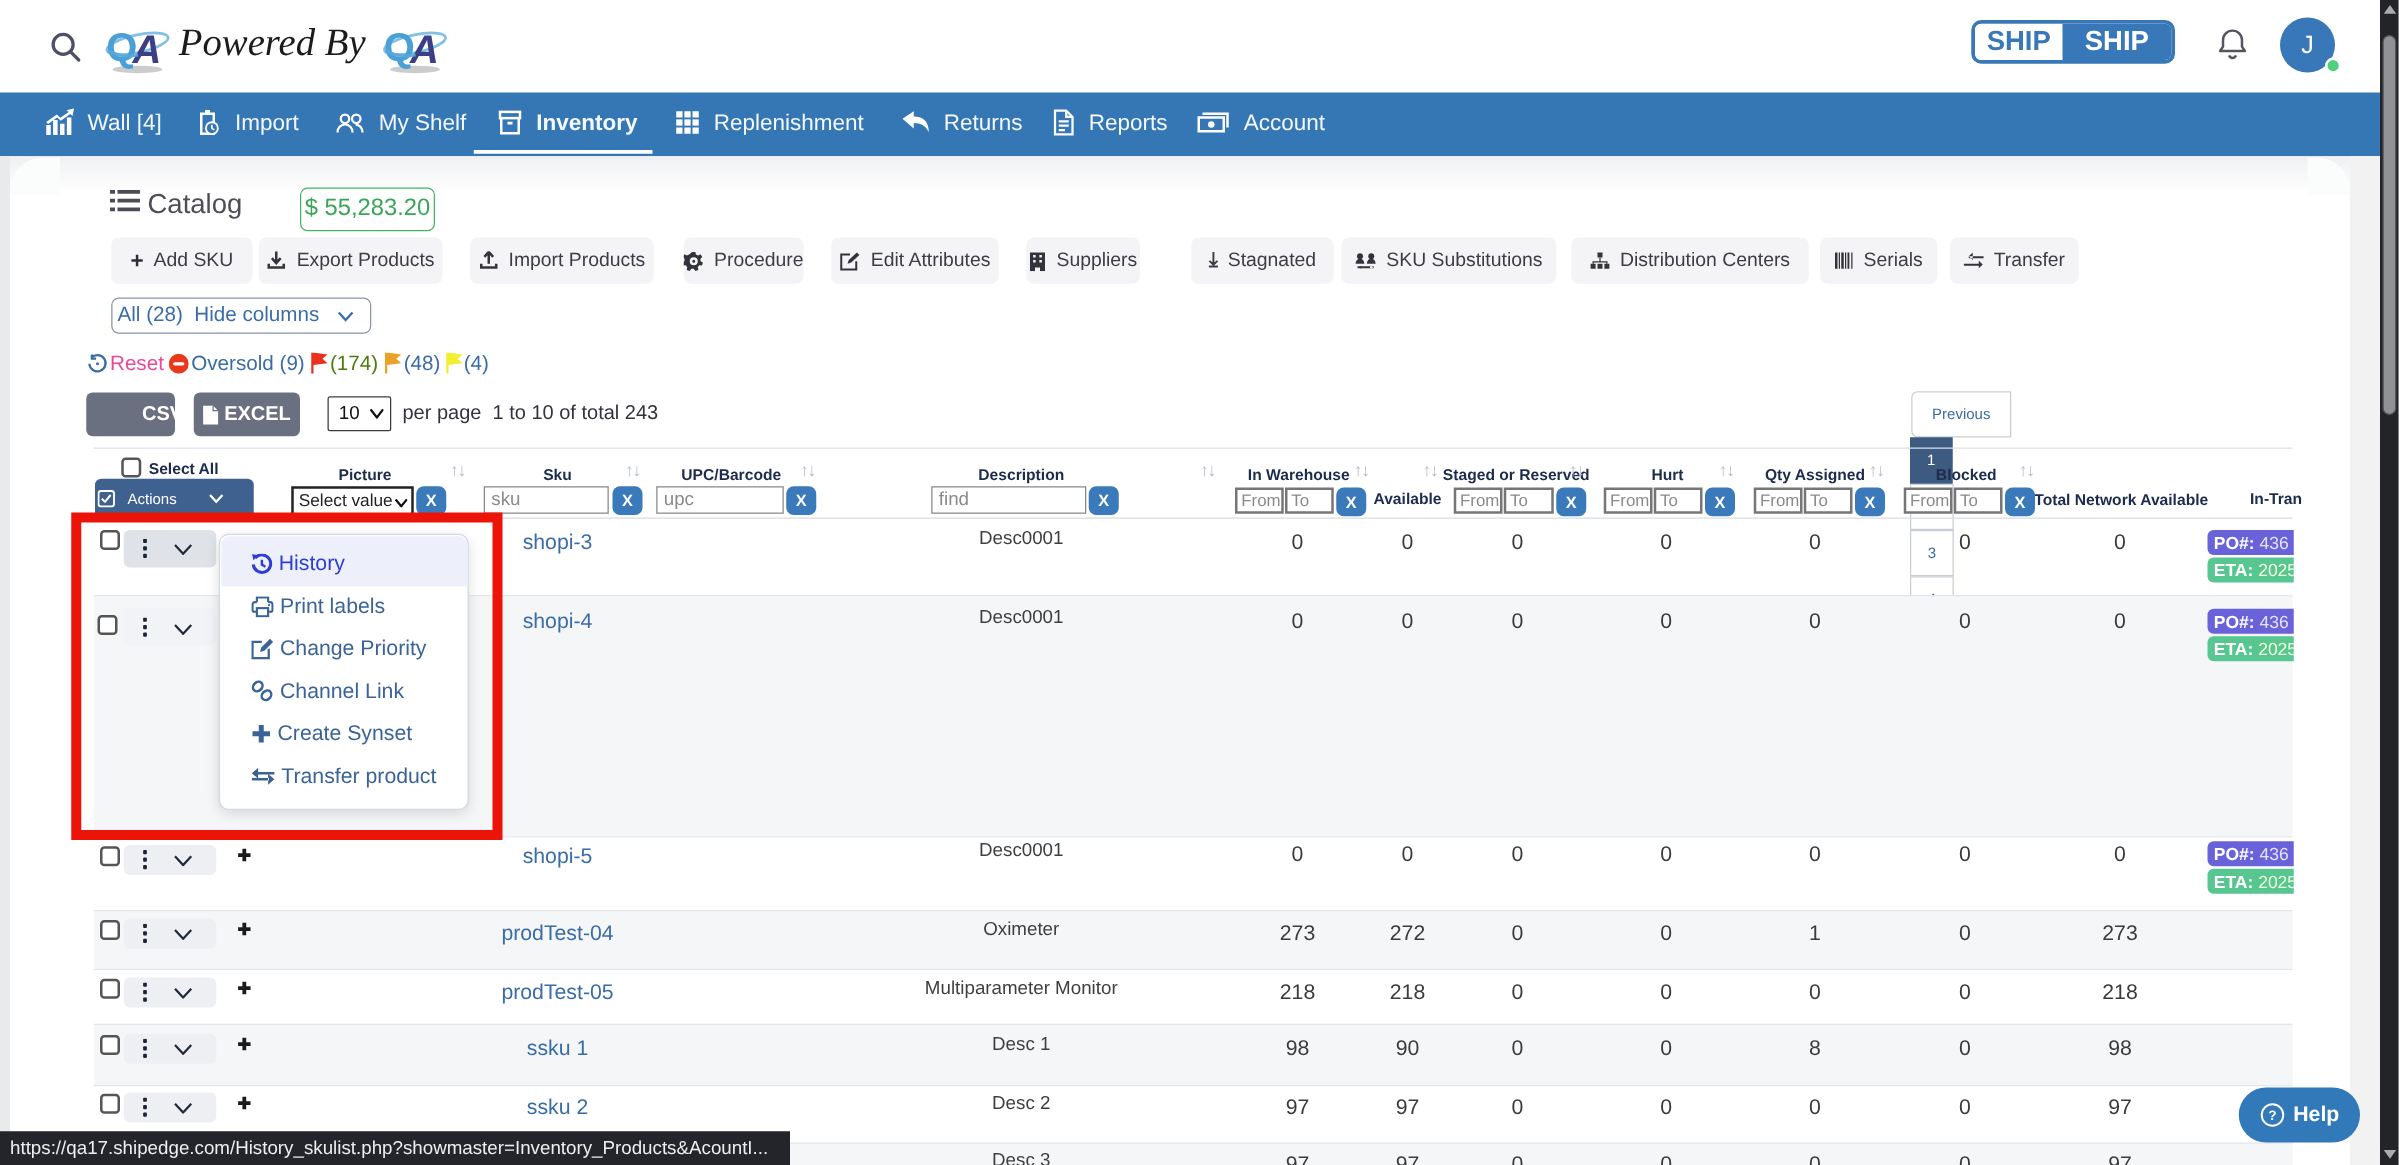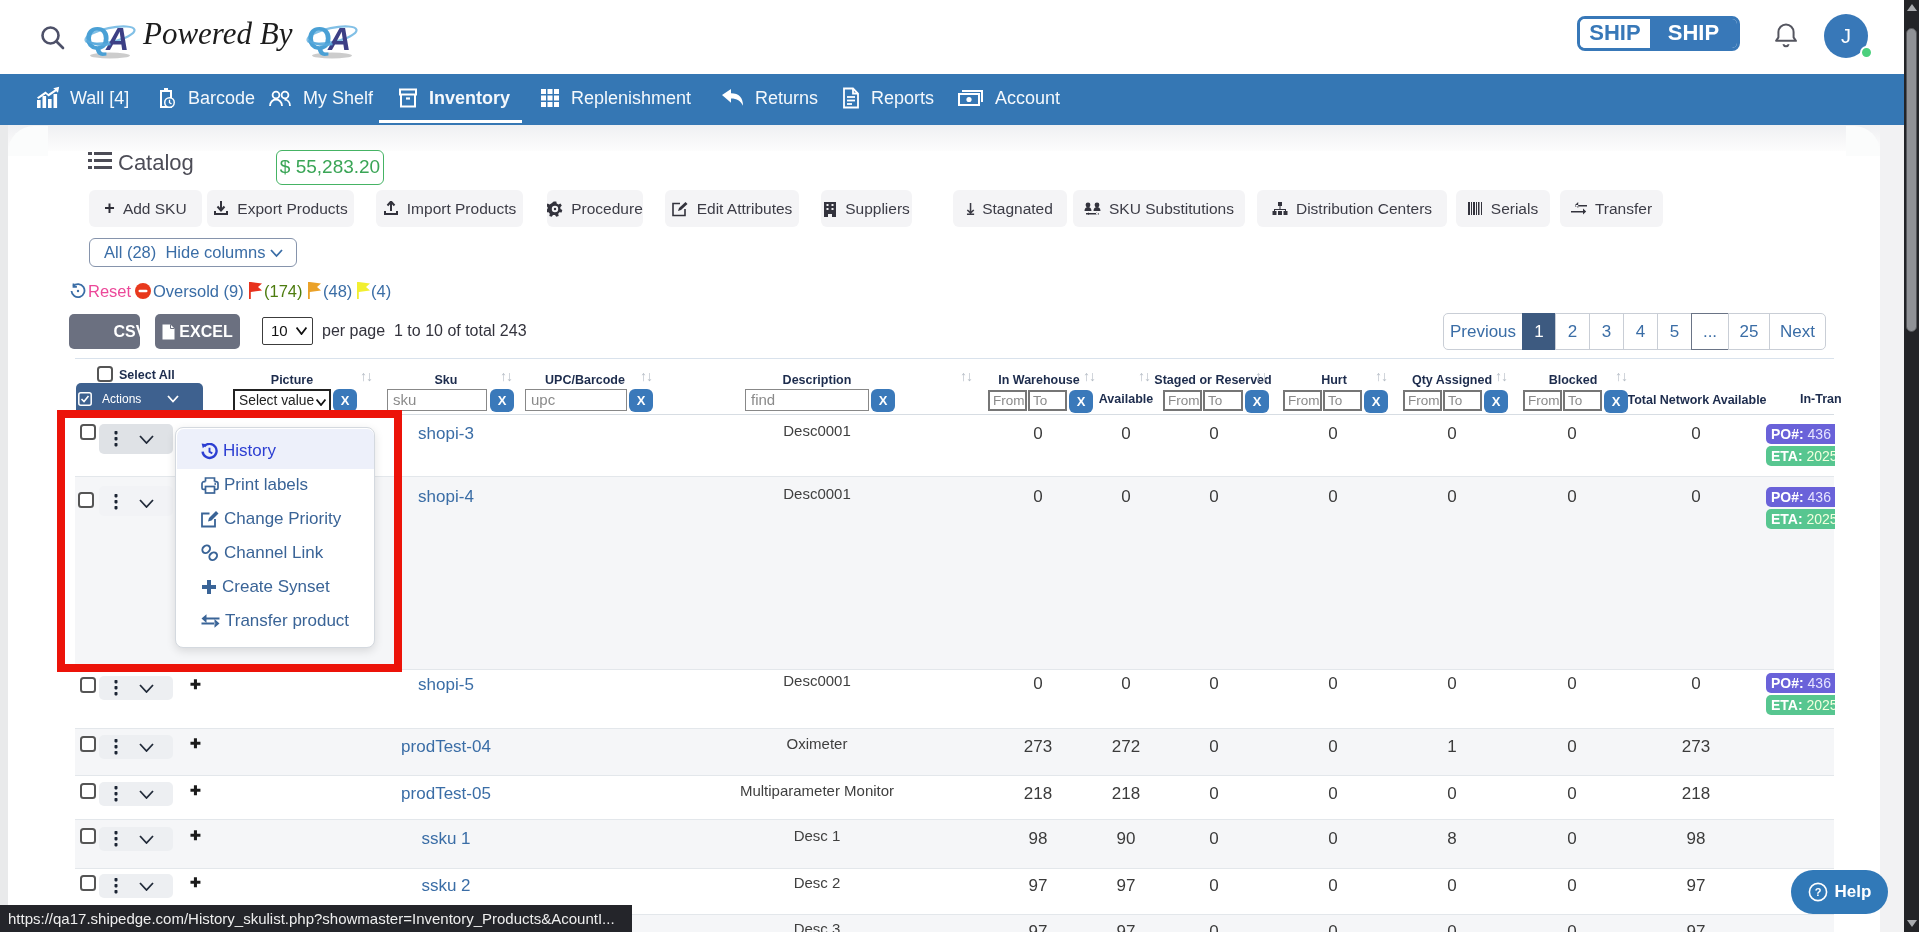--- a/index.html
+++ b/index.html
@@ -88,21 +88,21 @@
   </div>
   <div class="navitem" style="left:155px;">
     <svg width="24" height="24" viewBox="0 0 24 24">
         <g fill="#fff">
           <path d="M5 4 h4 v-2 h4 v2 h4 v18 h-12z M7 6 v14 h8 v-14z" fill-rule="evenodd"></path>
           <circle cx="14.5" cy="16.5" r="5.5" fill="#fff"></circle>
           <circle cx="14.5" cy="16.5" r="4" fill="#3577b4"></circle>
           <path d="M14.5 13.8 v2.9 l2 1.2" stroke="#fff" stroke-width="1.3" fill="none"></path>
         </g>
       </svg>
-    <span>Barcode</span>
+    <span>Import</span>
   </div>
   <div class="navitem" style="left:266px;">
     <svg width="28" height="24" viewBox="0 0 28 24">
         <g fill="none" stroke="#fff" stroke-width="1.8">
           <circle cx="10" cy="9" r="3.4"></circle>
           <path d="M4 20 c0-4 3-6.5 6-6.5 s6 2.5 6 6.5"></path>
           <circle cx="19" cy="9" r="3.4"></circle>
           <path d="M18.5 13.6 c3 0 5.5 2.5 5.5 6.4"></path>
         </g>
       </svg>
@@ -173,21 +173,21 @@
   <g fill="#4c4c56">
       <rect x="0" y="1" width="4" height="3"></rect>
       <rect x="6" y="1" width="18" height="3"></rect>
       <rect x="0" y="8" width="4" height="3"></rect>
       <rect x="6" y="8" width="18" height="3"></rect>
       <rect x="0" y="15" width="4" height="3"></rect>
       <rect x="6" y="15" width="18" height="3"></rect>
     </g>
 </svg>
 <div class="abs" style="left:118px; top:150px; font-size:22px; color:#4d4d57;">Catalog</div>
-<div class="abs" style="left:240px; top:150px; width:108px; height:35px; border:1.5px solid #45b364; border-radius:6px; color:#3aa556; font-size:19px; text-align:center; line-height:32px;margin-left:36px;">$ 55,283.20</div>
+<div class="abs" style="left:240px; top:150px; width:108px; height:35px; border:1.5px solid #45b364; border-radius:6px; color:#3aa556; font-size:19px; text-align:center; line-height:32px;">$ 55,283.20</div>
 
 <div class="gbtn" style="left:89px; width:113px;"><span style="font-weight:bold; font-size:18px; color:#2e2e38;">+</span>Add SKU</div>
 <div class="gbtn" style="left:207px; width:147px;"><svg width="16" height="16" viewBox="0 0 16 16">
       <g fill="#33333d">
         <path d="M8 0 v8 M4.5 5.5 L8 9.5 l3.5-4" stroke="#33333d" stroke-width="2" fill="none"></path>
         <path d="M1 10 v4 h14 v-4 h-2 v2 H3 v-2z"></path>
       </g>
     </svg>Export Products</div>
 <div class="gbtn" style="left:376px; width:147px;"><svg width="16" height="16" viewBox="0 0 16 16">
       <g fill="#33333d">
@@ -235,21 +235,21 @@
         <rect x="13" y="1" width="1" height="13"></rect>
       </g>
     </svg>Serials</div>
 <div class="gbtn" style="left:1560px; width:103px;"><svg width="16" height="14" viewBox="0 0 16 14">
       <g fill="#33333d">
         <path d="M16 4 H4 v1.6 h12z M4 4 l3.2 -3 v6z" transform="translate(0,-1)"></path>
         <path d="M0 10 h12 v1.6 H0z M12 13.5 l3.2-3 -3.2-3z" transform="translate(0,-1)"></path>
       </g>
     </svg>Transfer</div>
 
-<div class="abs" style="left:89px; top:238px; width:208px; height:29px; border:1px solid #8694ac; border-radius:6px; color:#3a6da6; font-size:16.5px; line-height:27px; padding-left:14px;">All (28)&nbsp; Hide columns
+<div class="abs" style="left:89px; top:238px; width:208px; height:29px; border:1px solid #8694ac; border-radius:6px; color:#3a6da6; font-size:16.5px; line-height:27px; padding-left:4px;">All (28)&nbsp; Hide columns
   <svg style="position:absolute; right:13px; top:10px;" width="13" height="9" viewBox="0 0 13 9">
       <path d="M1 1 l5.5 6 L12 1" fill="none" stroke="#3a6da6" stroke-width="1.8"></path>
     </svg>
 </div>
 
 <svg class="abs" style="left:70px; top:283px;" width="16" height="16" viewBox="0 0 16 16">
     <g fill="none" stroke="#3a6da6" stroke-width="1.8">
       <path d="M3.2 3.2 A6.5 6.5 0 1 1 1.5 8"></path>
       <path d="M3.5 0.5 v3.4 h3.4" fill="none"></path>
       <circle cx="8" cy="8" r="1.2" fill="#3a6da6" stroke="none"></circle>
@@ -283,21 +283,21 @@
       <path d="M8.5 0.5 v4 h4" fill="none" stroke="#6b7080" stroke-width="1"></path>
     </svg>EXCEL</div>
 <div class="abs" style="left:262px; top:317px; width:51px; height:28px; border:1.5px solid #3c3c3c; border-radius:2px; background:#fff; font-size:15px; color:#111; line-height:25px; padding-left:8px;">10
   <svg style="position:absolute; right:5px; top:9px;" width="11" height="8" viewBox="0 0 11 8">
       <path d="M0.5 0.5 L5.5 7 L10.5 0.5" fill="none" stroke="#111" stroke-width="1.8"></path>
     </svg>
 </div>
 <div class="abs" style="left:322px; top:322px; font-size:16px; color:#33333d;">per page</div>
 <div class="abs" style="left:394px; top:322px; font-size:16px; color:#33333d;">1 to 10 of total 243</div>
 
-<div class="abs" style="left:1443px; top:313px; width:391px; height:37px; display:flex; font-size:17px; color:#3a6da6;">
+<div class="abs" style="left:1529px; top:313px; width:391px; height:37px; display:flex; font-size:12px; color:#3a6da6;flex-direction:column;">
   <div style="border:1px solid #c9ced6; border-radius:5px 0 0 5px; width:80px; text-align:center; line-height:35px;">Previous</div>
   <div style="border:1px solid #3d5a80; background:#3d5a80; color:#fff; width:34px; text-align:center; line-height:35px; margin-left:-1px;">1</div>
   <div style="border:1px solid #c9ced6; width:35px; text-align:center; line-height:35px; margin-left:-1px;">2</div>
   <div style="border:1px solid #c9ced6; width:35px; text-align:center; line-height:35px; margin-left:-1px;">3</div>
   <div style="border:1px solid #c9ced6; width:35px; text-align:center; line-height:35px; margin-left:-1px;">4</div>
   <div style="border:1px solid #c9ced6; width:35px; text-align:center; line-height:35px; margin-left:-1px;">5</div>
   <div style="border:1px solid #6a7486; width:38px; text-align:center; line-height:35px; margin-left:-1px;">...</div>
   <div style="border:1px solid #c9ced6; width:42px; text-align:center; line-height:35px; margin-left:-1px;">25</div>
   <div style="border:1px solid #c9ced6; border-radius:0 5px 5px 0; width:57px; text-align:center; line-height:35px; margin-left:-1px;">Next</div>
 </div>

